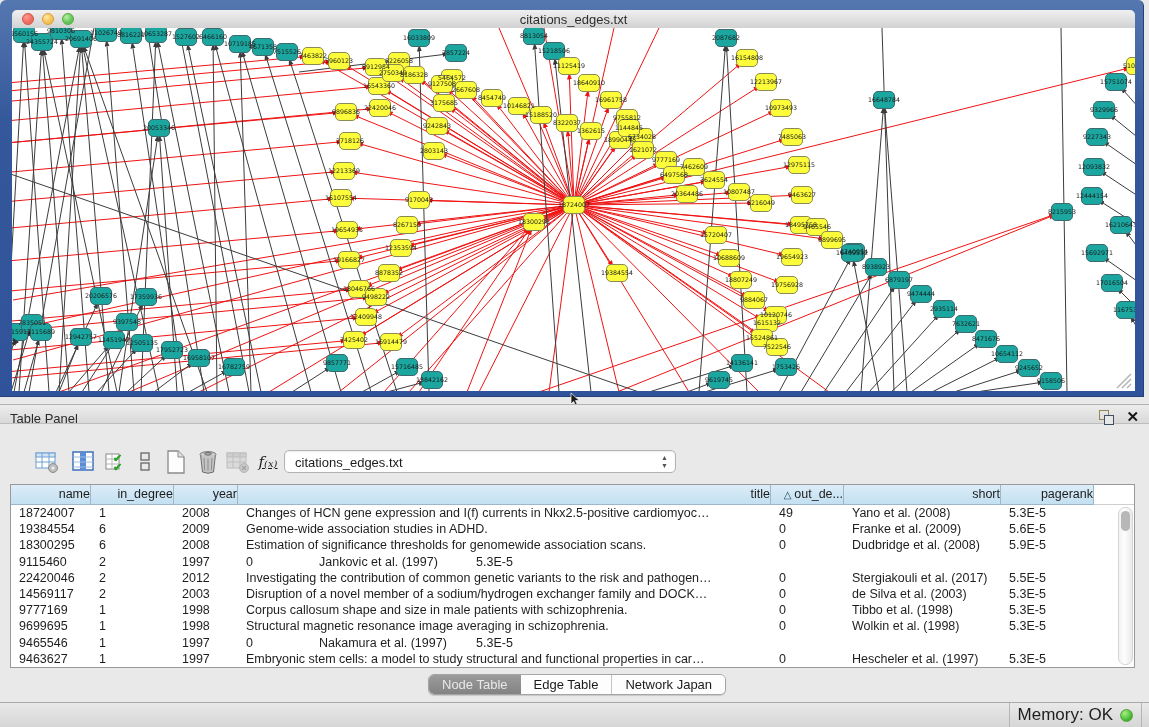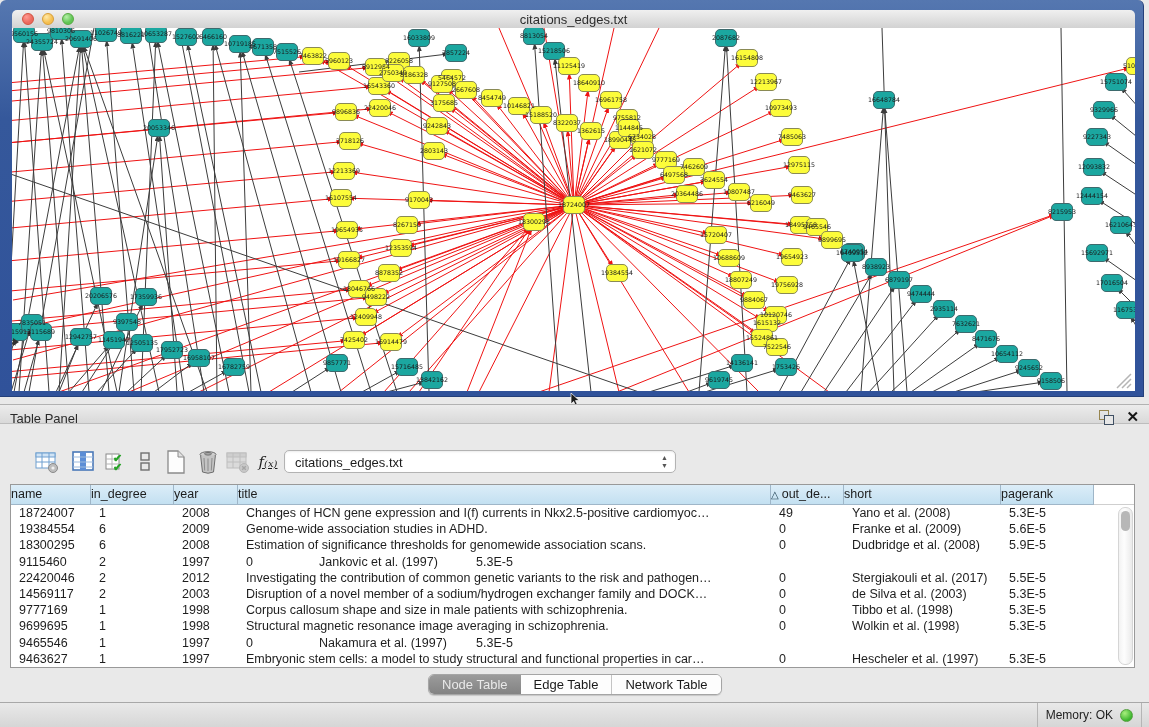--- a/index.html
+++ b/index.html
@@ -49,21 +49,21 @@
   .combo .val{position:absolute;left:10px;top:4px;font-size:13px;color:#1c1c1c;}
   .combo .arrows{position:absolute;right:7px;top:3px;display:flex;flex-direction:column;
     font-size:7px;line-height:8px;color:#555;}
 
   
   .dtable{position:absolute;left:10px;top:484px;width:1125px;height:184px;background:#fff;
     border:1px solid #999;box-sizing:border-box;}
   .thead{display:flex;height:20px;}
   .th{box-sizing:border-box;height:20px;background:linear-gradient(180deg,#dcedf8,#c3e0f1);
     border-right:1px solid #9fb6c8;border-bottom:1px solid #9fb6c8;
-    font-size:12.5px;color:#1c1c1c;text-align:left;line-height:19px;
+    font-size:12.5px;color:#1c1c1c;text-align:right;line-height:19px;
     overflow:hidden;white-space:nowrap;}
   .th .sort{font-size:10px;margin-right:3px;color:#245;}
   .th-fill{flex:1;background:#fff;border-bottom:1px solid #cfcfcf;}
   .c0{width:80px;}.c1{width:83px;}.c2{width:64px;}.c3{width:533px;}
   .c4{width:73px;}.c5{width:157px;}.c6{width:93px;}
   .trow{display:flex;height:16.2px;line-height:16.2px;font-size:12.5px;color:#1e1e1e;}
   .td{box-sizing:border-box;padding-left:8px;overflow:hidden;white-space:nowrap;}
   .vscroll{position:absolute;left:1107px;top:22px;width:15px;height:158px;
     background:linear-gradient(90deg,#f2f2f2,#fdfdfd 40%,#eaeaea);
     border:1px solid #d5d5d5;border-radius:7px;box-sizing:border-box;}
@@ -76,21 +76,21 @@
   .tab{padding:0 13px;font-size:13px;line-height:19px;color:#1a1a1a;background:#fdfdfd;text-align:center;}
   .tab.sel{background:linear-gradient(180deg,#9b9b9b,#838383);color:#e9e9e9;}
   .tab + .tab{border-left:1px solid #c4c4c4;}
   .tab.sel + .tab{border-left:none;}
 
   
   .statusbar{position:absolute;left:0;top:702px;width:1149px;height:25px;
     background:linear-gradient(180deg,#e9e9e9,#d6d6d6);border-top:1px solid #a8a8a8;box-sizing:border-box;}
   .mem{position:absolute;right:7px;top:0;height:24px;display:flex;align-items:center;gap:7px;
     padding:0 8px;border-left:1px solid #b5b5b5;border-right:1px solid #b5b5b5;}
-  .mem-label{font-size:12px;color:#1e1e1e;}
+  .mem-label{font-size:17px;color:#1e1e1e;}
   .mem-dot{width:13px;height:13px;border-radius:50%;
     background:radial-gradient(circle at 35% 30%,#a8ef7e,#3cb52e 70%);border:1px solid #55a03f;box-sizing:border-box;}
 </style>
 </head>
 <body>
 
 <div class="net-window">
   <div class="titlebar">
     <div class="lights">
       <div class="light red"></div>
@@ -753,21 +753,21 @@
       </div>
     </div>
   <div class="vscroll">
     <div class="vthumb"></div>
   </div>
 </div>
 
 <div class="tabs">
   <div class="tab sel">Node Table</div>
   <div class="tab">Edge Table</div>
-  <div class="tab">Network Table</div>
+  <div class="tab">Network Japan</div>
 </div>
 
 <div class="statusbar">
   <div class="mem">
     <span class="mem-label">Memory: OK</span>
     <span class="mem-dot"></span>
   </div>
 </div>
 
 </body></html>

